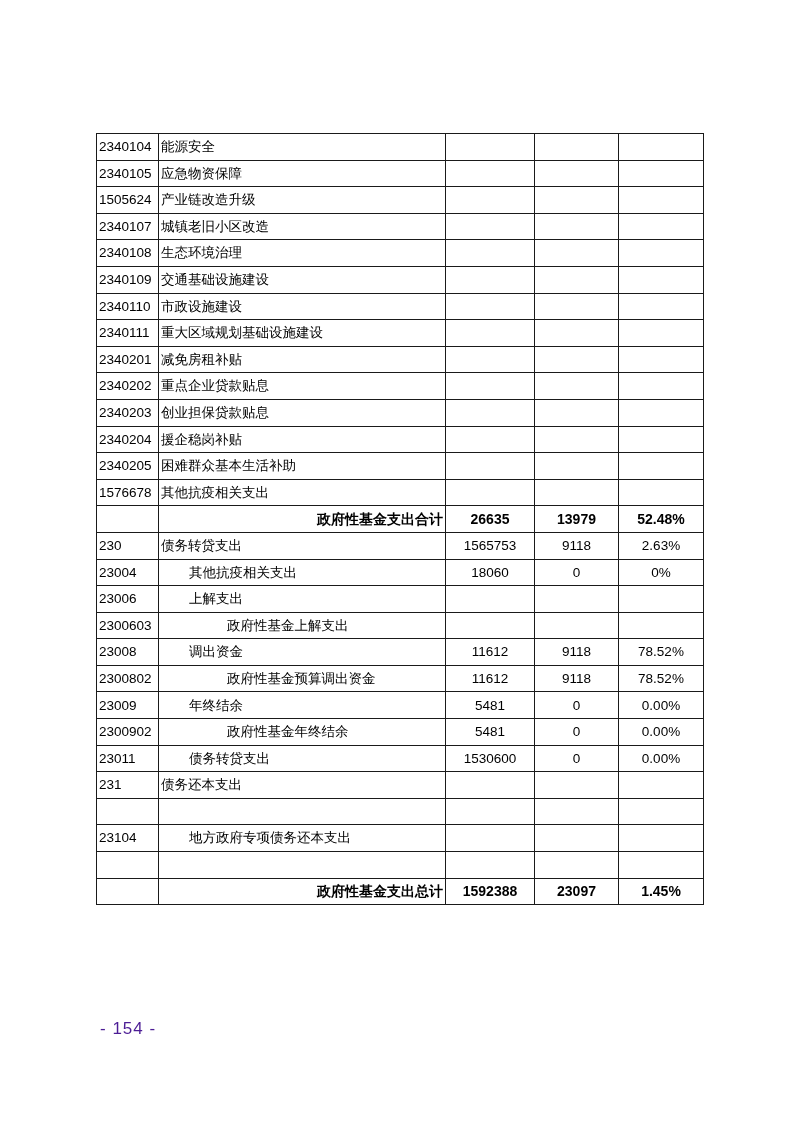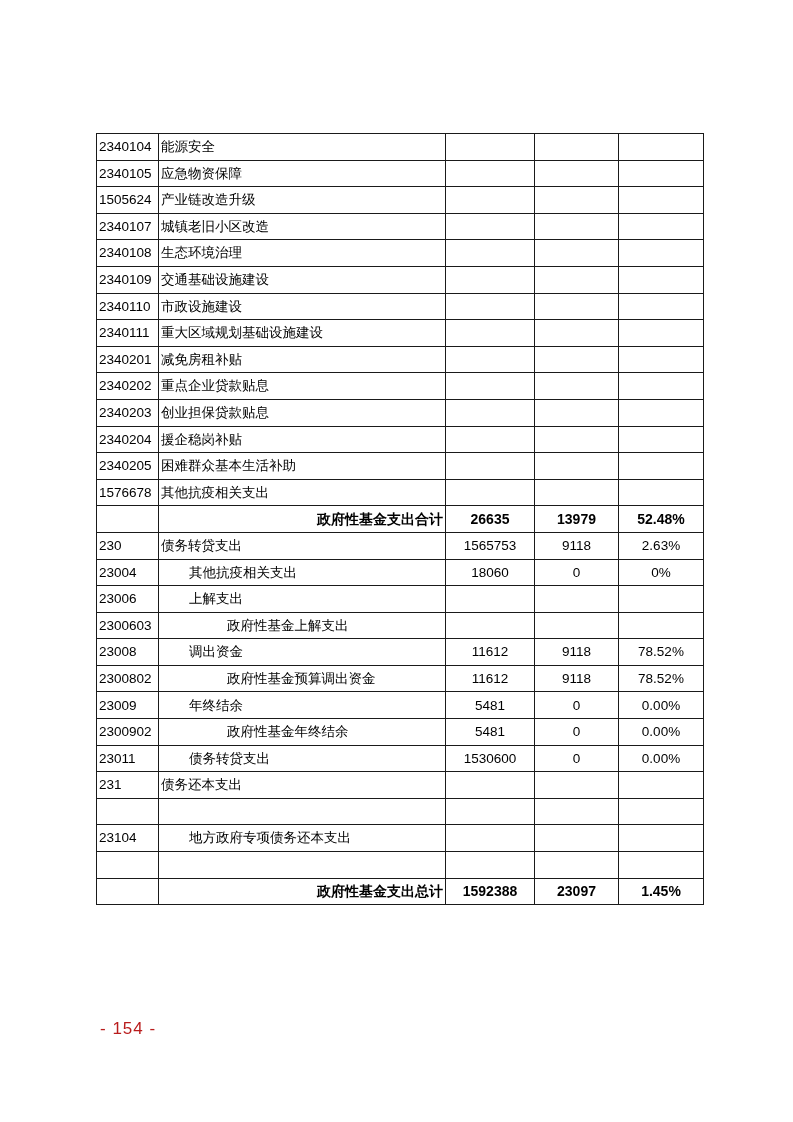--- a/index.html
+++ b/index.html
@@ -44,21 +44,21 @@
   td.desc-cell.indent-2 { padding-left: 68px; }
   td.num-cell { text-align: center; }
   tr.bold-row td { font-weight: bold; font-size: 14px; }
   tr.bold-row td.desc-cell { text-align: right; padding-left: 2px; }
   .page-number {
     position: absolute;
     left: 100px;
     top: 1019px;
     font-size: 17px;
     letter-spacing: 1px;
-    color: #b91c1c;
+    color: #4c1d95;
   }
 </style>
 </head>
 <body>
 
 <div class="page">
   <table class="budget-table">
     <colgroup>
       <col style="width:62px">
       <col style="width:287px">

